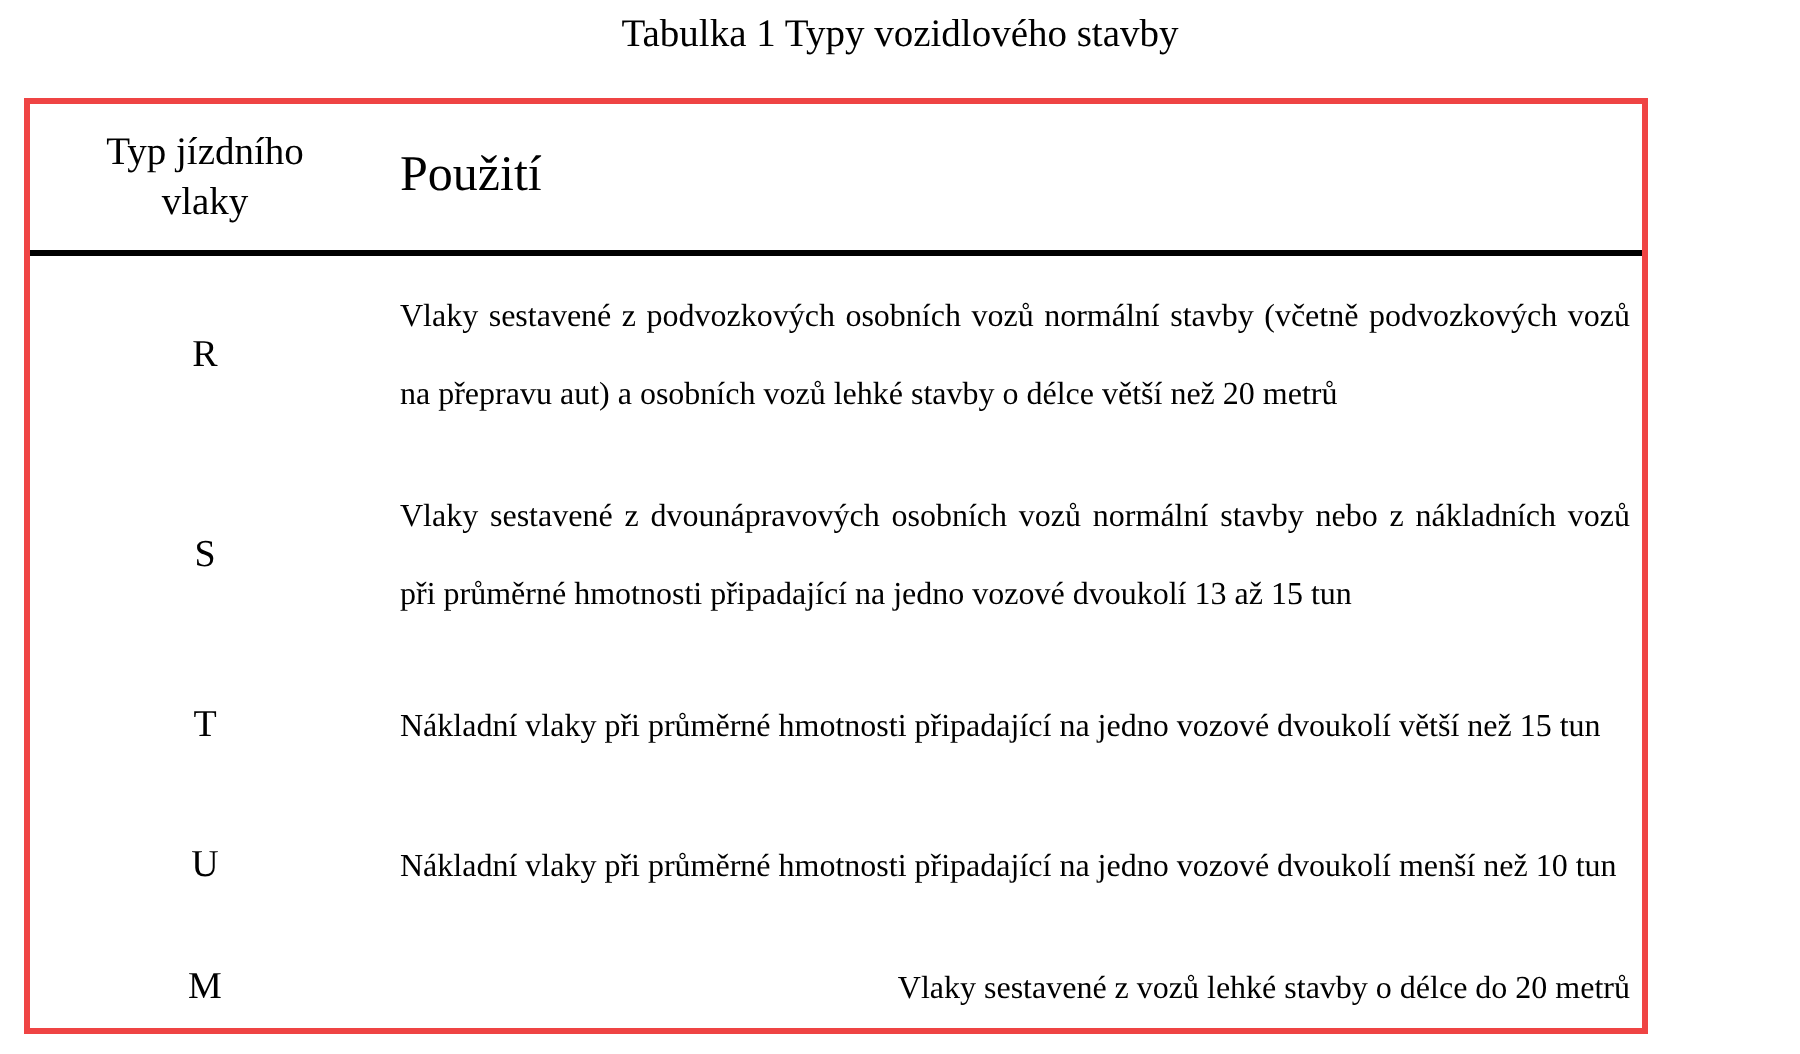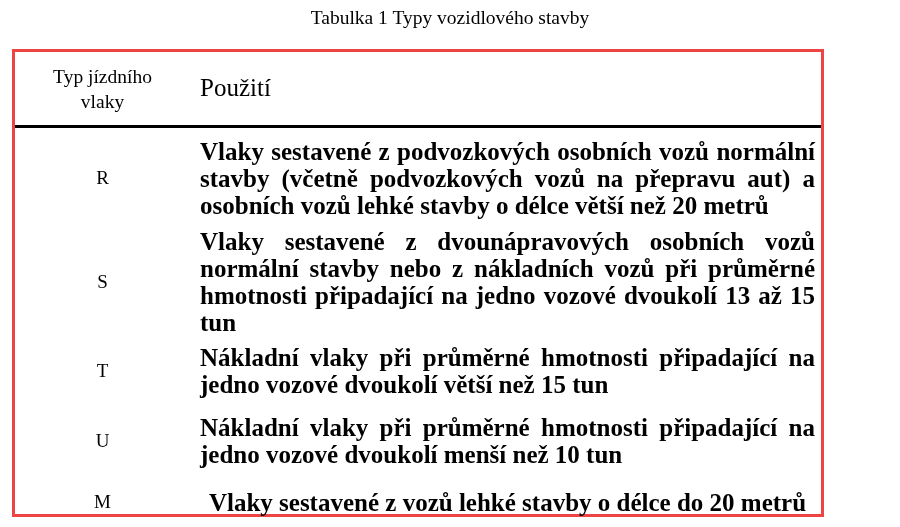--- a/index.html
+++ b/index.html
@@ -110,31 +110,30 @@
     line-height: 22px;
     text-align: center;
     display: block;
   }
 
   .cell-use {
     vertical-align: middle;
   }
 
   .use-text {
-    font-size: 25px;
-    line-height: 27px;
+    font-size: 16px;
+    line-height: 39px;
     text-align: justify;
     text-justify: inter-word;
     padding: 0 6px 0 10px;
     hyphens: none;
-    font-weight: bold;
   }
   
   .use-text.single-line {
-    text-align: center;
+    text-align: right;
   }
 
   .row-r .cell-use,
   .row-r .cell-type { height: 100px; }
   .row-s .cell-use,
   .row-s .cell-type { height: 100px; }
   .row-t .cell-use,
   .row-t .cell-type { height: 70px; }
   .row-u .cell-use,
   .row-u .cell-type { height: 70px; }

